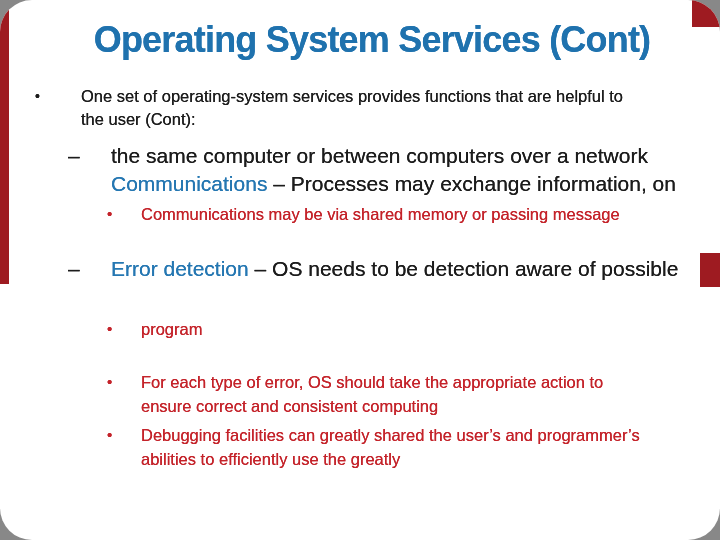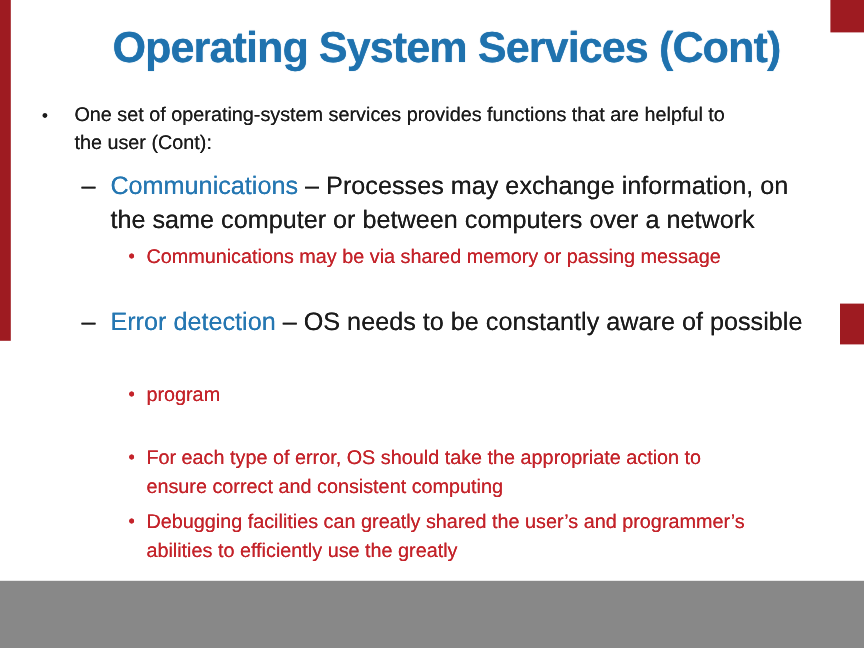--- a/index.html
+++ b/index.html
@@ -1,41 +1,42 @@
 <!DOCTYPE html>
 <html style="--background: #FFFFFF; --title_blue: #1F72AE; --keyword_blue: #2577B2; --body_text: #1C1C1C; --red_text: #C4232A; --deco_red: #9E1B21;"><head>
 <meta charset="utf-8">
 <style>
   html,body{margin:0;padding:0;}
   body{background:#888;}
   .slide{
     position:relative;
-    width:720px;height:484px;
+    width:720px;height:540px;
     background:var(--background,#fff);
     overflow:hidden;
     font-family:"Liberation Sans","DejaVu Sans",sans-serif;
+    border-radius:32px;
   }
   
   .deco{position:absolute;background:var(--deco_red,#9e1b21);}
   .deco-left{left:0;top:0;width:9px;height:284px;}
   .deco-tr{right:0;top:0;width:28px;height:27px;}
   .deco-rm{right:0;top:253px;width:20px;height:34px;}
   
   .title{
     position:absolute;top:16px;left:24px;right:0;
     margin:0;text-align:center;
     font-size:36px;line-height:48px;font-weight:700;letter-spacing:-0.8px;
     color:var(--title_blue,#1f72ae);
     text-shadow:0 0 0.6px;
   }
   
   .li{position:absolute;display:flex;align-items:flex-start;text-shadow:0 0 0.5px;}
   .li .m{flex:0 0 auto;}
   .li .t{flex:1 1 auto;}
-  .ln{display:block;white-space:nowrap;}
+  .ln{display:block;white-space:nowrap;margin-left:19px;}
   .l1{left:35px;font-size:16.5px;line-height:23px;color:var(--body_text,#1c1c1c);}
   .l1 .m{width:27px;font-size:14px;}
   .l2{left:68px;font-size:21px;line-height:27.5px;color:var(--body_text,#1c1c1c);}
   .l2 .m{width:24px;}
   .l3{left:107px;font-size:16.5px;line-height:24px;color:var(--red_text,#c4232a);}
   .l3 .m{width:15px;font-size:15px;}
   .kw{color:var(--keyword_blue,#2577b2);}
   .pos-intro{top:85px;}
   .pos-comm{top:142px;}
   .pos-commsub{top:202px;}
@@ -59,36 +60,36 @@
     <span class="m">•</span>
     <div class="t">
       <span class="ln">One set of operating-system services provides functions that are helpful to</span>
       <span class="ln">the user (Cont):</span>
     </div>
   </div>
 
   <div class="li l2 pos-comm">
     <span class="m">–</span>
     <div class="t">
+      <span class="ln">the same computer or between computers over a network</span>
       <span class="ln"><span class="kw">Communications</span><span> – Processes may exchange information, on</span></span>
-      <span class="ln">the same computer or between computers over a network</span>
     </div>
   </div>
 
   <div class="li l3 pos-commsub">
     <span class="m">•</span>
     <div class="t">
       <span class="ln">Communications may be via shared memory or passing message</span>
     </div>
   </div>
 
   <div class="li l2 pos-err">
     <span class="m">–</span>
     <div class="t">
-      <span class="ln"><span class="kw">Error detection</span><span> – OS needs to be constantly aware of possible</span></span>
+      <span class="ln"><span class="kw">Error detection</span><span> – OS needs to be detection aware of possible</span></span>
     </div>
   </div>
 
   <div class="li l3 pos-errsub1">
     <span class="m">•</span>
     <div class="t">
       <span class="ln">program</span>
     </div>
   </div>
 

